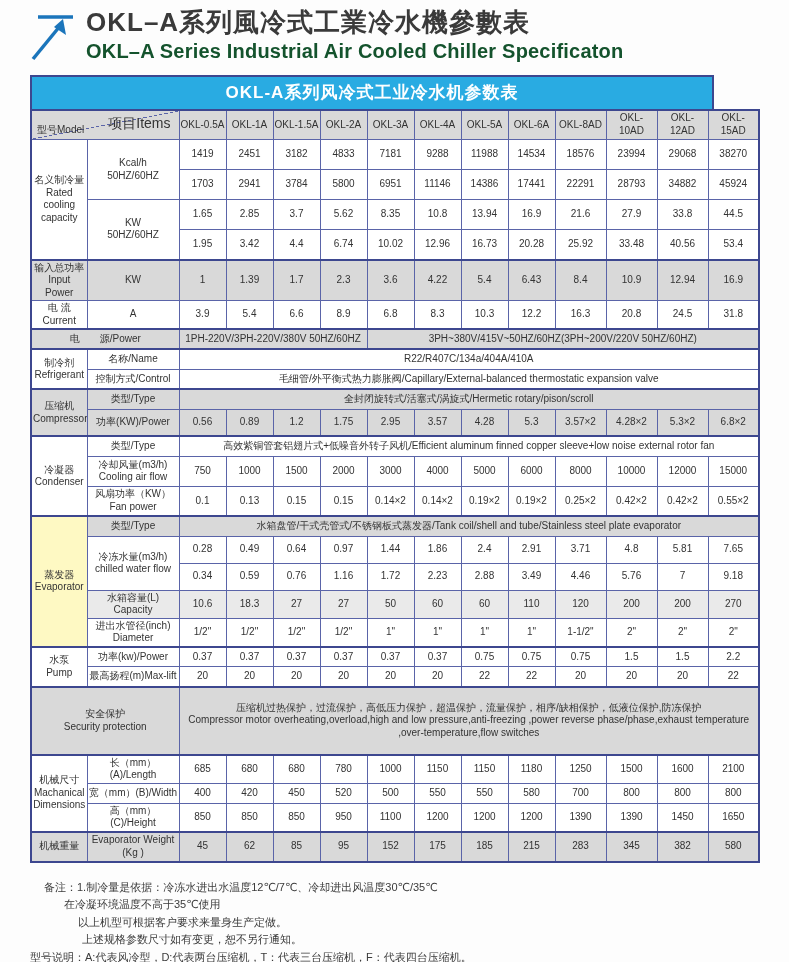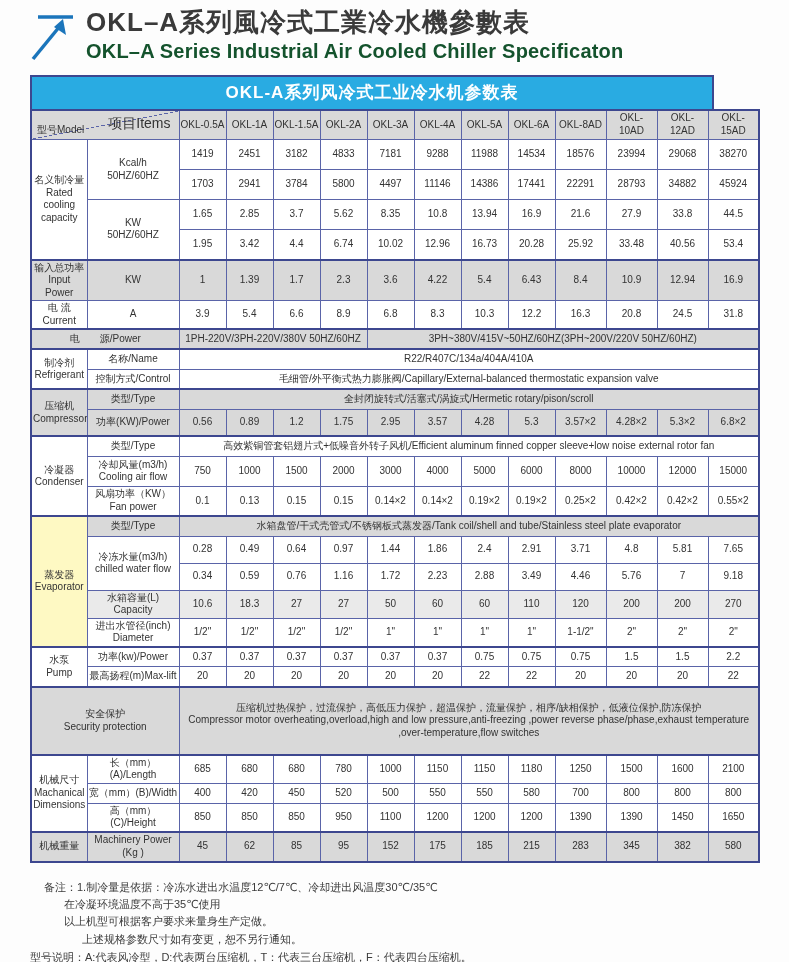--- a/index.html
+++ b/index.html
@@ -118,21 +118,21 @@
           <td class="val">18576</td>
           <td class="val">23994</td>
           <td class="val">29068</td>
           <td class="val">38270</td>
         </tr>
         <tr class="rt">
           <td class="val">1703</td>
           <td class="val">2941</td>
           <td class="val">3784</td>
           <td class="val">5800</td>
-          <td class="val">4497</td>
+          <td class="val">6951</td>
           <td class="val">11146</td>
           <td class="val">14386</td>
           <td class="val">17441</td>
           <td class="val">22291</td>
           <td class="val">28793</td>
           <td class="val">34882</td>
           <td class="val">45924</td>
         </tr>
         <tr class="rt">
           <td rowspan="2" class="lbl">KW
@@ -421,39 +421,39 @@
           <td class="val">1200</td>
           <td class="val">1200</td>
           <td class="val">1200</td>
           <td class="val">1390</td>
           <td class="val">1390</td>
           <td class="val">1450</td>
           <td class="val">1650</td>
         </tr>
         <tr class="rt sec">
           <td class="lbl bg-g">机械重量</td>
-          <td class="lbl bg-g">Machinery Power
+          <td class="lbl bg-g">Evaporator Weight
 (Kg )</td>
           <td class="val bg-g">45</td>
           <td class="val bg-g">62</td>
           <td class="val bg-g">85</td>
           <td class="val bg-g">95</td>
           <td class="val bg-g">152</td>
           <td class="val bg-g">175</td>
           <td class="val bg-g">185</td>
           <td class="val bg-g">215</td>
           <td class="val bg-g">283</td>
           <td class="val bg-g">345</td>
           <td class="val bg-g">382</td>
           <td class="val bg-g">580</td>
         </tr>
       </tbody>
   </table>
 
   <div class="notes">
       <div style="margin-left: 14px;">备注：1.制冷量是依据：冷冻水进出水温度12℃/7℃、冷却进出风温度30℃/35℃</div>
       <div style="margin-left: 34px;">在冷凝环境温度不高于35℃使用</div>
-      <div style="margin-left: 34px; font-family: Liberation Mono, monospace;">以上机型可根据客户要求来量身生产定做。</div>
+      <div style="margin-left: 48px;">以上机型可根据客户要求来量身生产定做。</div>
       <div style="margin-left: 52px;">上述规格参数尺寸如有变更，恕不另行通知。</div>
       <div style="margin-left: 0px;">型号说明：A:代表风冷型，D:代表两台压缩机，T：代表三台压缩机，F：代表四台压缩机。</div>
     </div>
 
 </div>
 
 </body></html>

